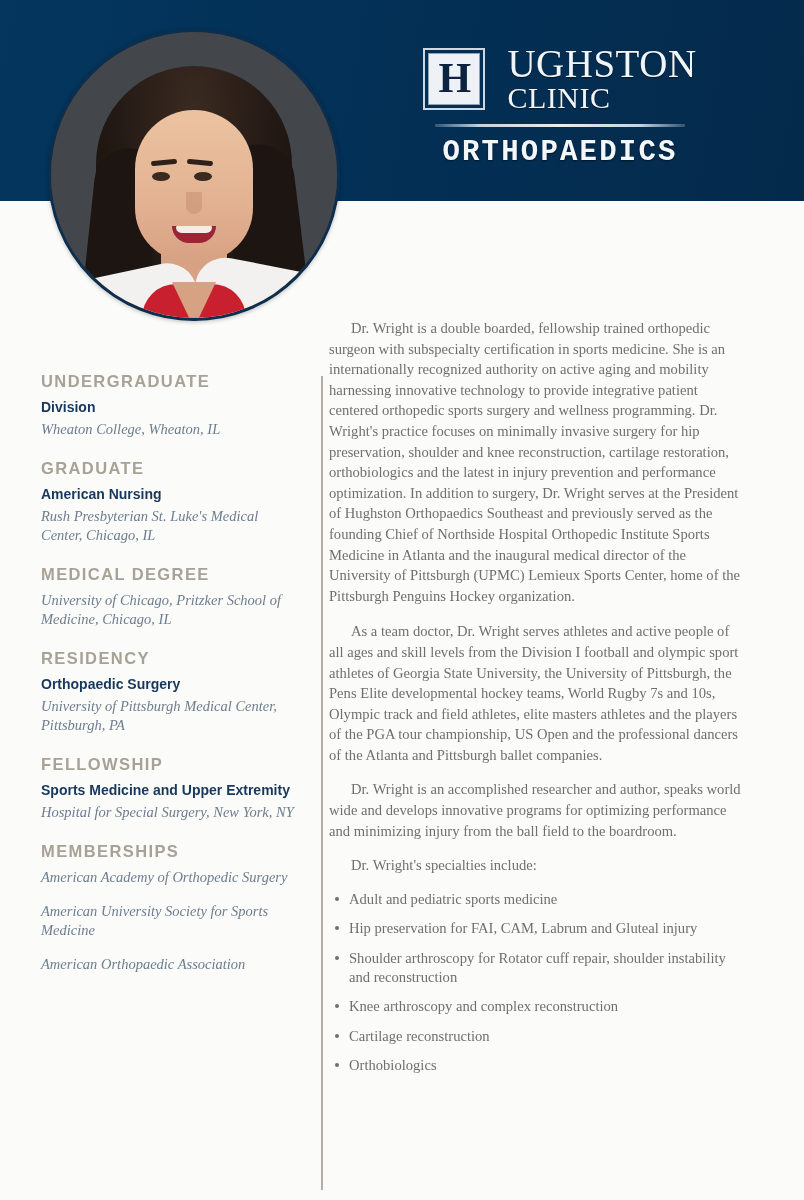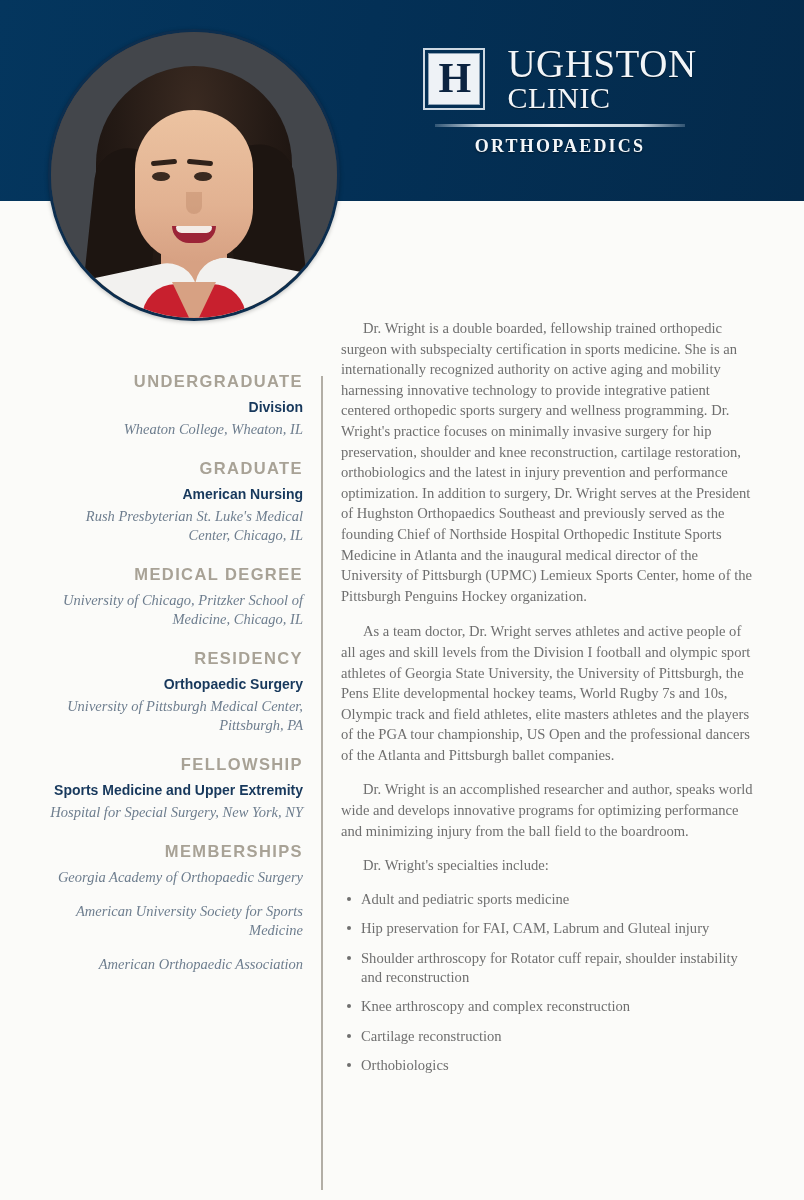--- a/index.html
+++ b/index.html
@@ -64,22 +64,22 @@
     font-size:30px; line-height:29px; font-weight:400;
     color:#f2f5f8; letter-spacing:0.5px; margin-top:1px;
     text-shadow:0 1px 1px rgba(0,0,0,.45);
   }
   .brand-rule{
     width:250px; height:3px; margin-top:6px;
     background:linear-gradient(90deg,rgba(190,206,221,.25),#c6d3de 18%,#e6edf3 50%,#c6d3de 82%,rgba(190,206,221,.25));
   }
   .brand-sub{
     margin-top:9px;
-    font-family:Liberation Serif, serif;
-    font-size:18px; font-weight:700; letter-spacing:2.2px;
+    font-family:Liberation Mono, monospace;
+    font-size:29px; font-weight:700; letter-spacing:2.2px;
     color:#f4f7fa;
     text-shadow:0 1px 2px rgba(0,0,0,.5);
   }
 
   
   .portrait{
     position:absolute; left:48px; top:29px;
     width:292px; height:292px; border-radius:50%;
     overflow:hidden;
     border:3px solid #0c2e4f;
@@ -150,41 +150,41 @@
     color:#9b9a92; letter-spacing:.1px;
   }
 
   
   .v-divider{
     position:absolute;left:321px;top:376px;width:2px;height:814px;
     background:#b2aea6;
   }
 
   
-  .sidebar{position:absolute;left:41px;top:372px;width:262px;text-align:right;}
+  .sidebar{position:absolute;left:41px;top:372px;width:262px;}
   .s-head{
     font-size:16.5px;font-weight:700;letter-spacing:1.4px;color:#a8a296;
     margin-bottom:7px;
   }
   .s-degree{
     font-size:14px;font-weight:700;color:#17385c;line-height:18px;margin-bottom:4px;
   }
   .s-inst{
     font-family:"Liberation Serif", serif;
     font-style:italic;font-size:14.5px;line-height:19px;color:#6d7d8e;
   }
   .s-sec{margin-bottom:20px;}
   .s-mem{
     font-family:"Liberation Serif", serif;
     font-style:italic;font-size:14.5px;line-height:19px;color:#6d7d8e;
     margin-bottom:15px;
   }
 
   
-  .body-col{position:absolute;left:341px;top:318px;width:415px;}
+  .body-col{position:absolute;left:329px;top:318px;width:415px;}
   .bp{
     font-family:"Liberation Serif", serif;
     font-size:14.6px; line-height:20.6px; color:#6f6f6f;
     text-indent:22px; margin:0 0 14px 0; text-align:left;
   }
   .bp.lead{margin-bottom:15px;}
   .bp.noindent{text-indent:22px;}
   .spec-list{list-style:none;margin:6px 0 0 0;padding:0;}
   .spec-list li{
     font-family:"Liberation Serif", serif;
@@ -268,21 +268,21 @@
     </div>
 
     <div class="s-sec">
       <div class="s-head">FELLOWSHIP</div>
       <div class="s-degree">Sports Medicine and Upper Extremity</div>
       <div class="s-inst">Hospital for Special Surgery, New York, NY</div>
     </div>
 
     <div class="s-sec">
       <div class="s-head">MEMBERSHIPS</div>
-      <div class="s-mem">Georgia Academy of Orthopaedic Surgery</div>
+      <div class="s-mem">American Academy of Orthopedic Surgery</div>
       <div class="s-mem">American University Society for Sports Medicine</div>
       <div class="s-mem">American Orthopaedic Association</div>
     </div>
 
   </div>
 
   <div class="body-col">
     <p class="bp lead">Dr. Wright is a double boarded, fellowship trained orthopedic surgeon with subspecialty certification in sports medicine.  She is an internationally recognized authority on active aging and mobility harnessing innovative technology to provide integrative patient centered orthopedic sports surgery and wellness programming. Dr. Wright's practice focuses on minimally invasive surgery for hip preservation, shoulder and knee reconstruction, cartilage restoration, orthobiologics and the latest in injury prevention and performance optimization. In addition to surgery, Dr. Wright serves at the President of Hughston Orthopaedics Southeast and previously served as the founding Chief of Northside Hospital Orthopedic Institute Sports Medicine in Atlanta and the inaugural medical director of the University of Pittsburgh (UPMC) Lemieux Sports Center, home of the Pittsburgh Penguins Hockey organization.</p>
     <p class="bp">As a team doctor, Dr. Wright serves athletes and active people of all ages and skill levels from the Division I football and olympic sport athletes of Georgia State University, the University of Pittsburgh, the Pens Elite developmental hockey teams, World Rugby 7s and 10s, Olympic track and field athletes, elite masters athletes and the players of the PGA tour championship, US Open and the professional dancers of the Atlanta and Pittsburgh ballet companies.</p>
     <p class="bp">Dr. Wright is an accomplished researcher and author, speaks world wide and develops innovative programs for optimizing performance and minimizing injury from the ball field to the boardroom.</p>

